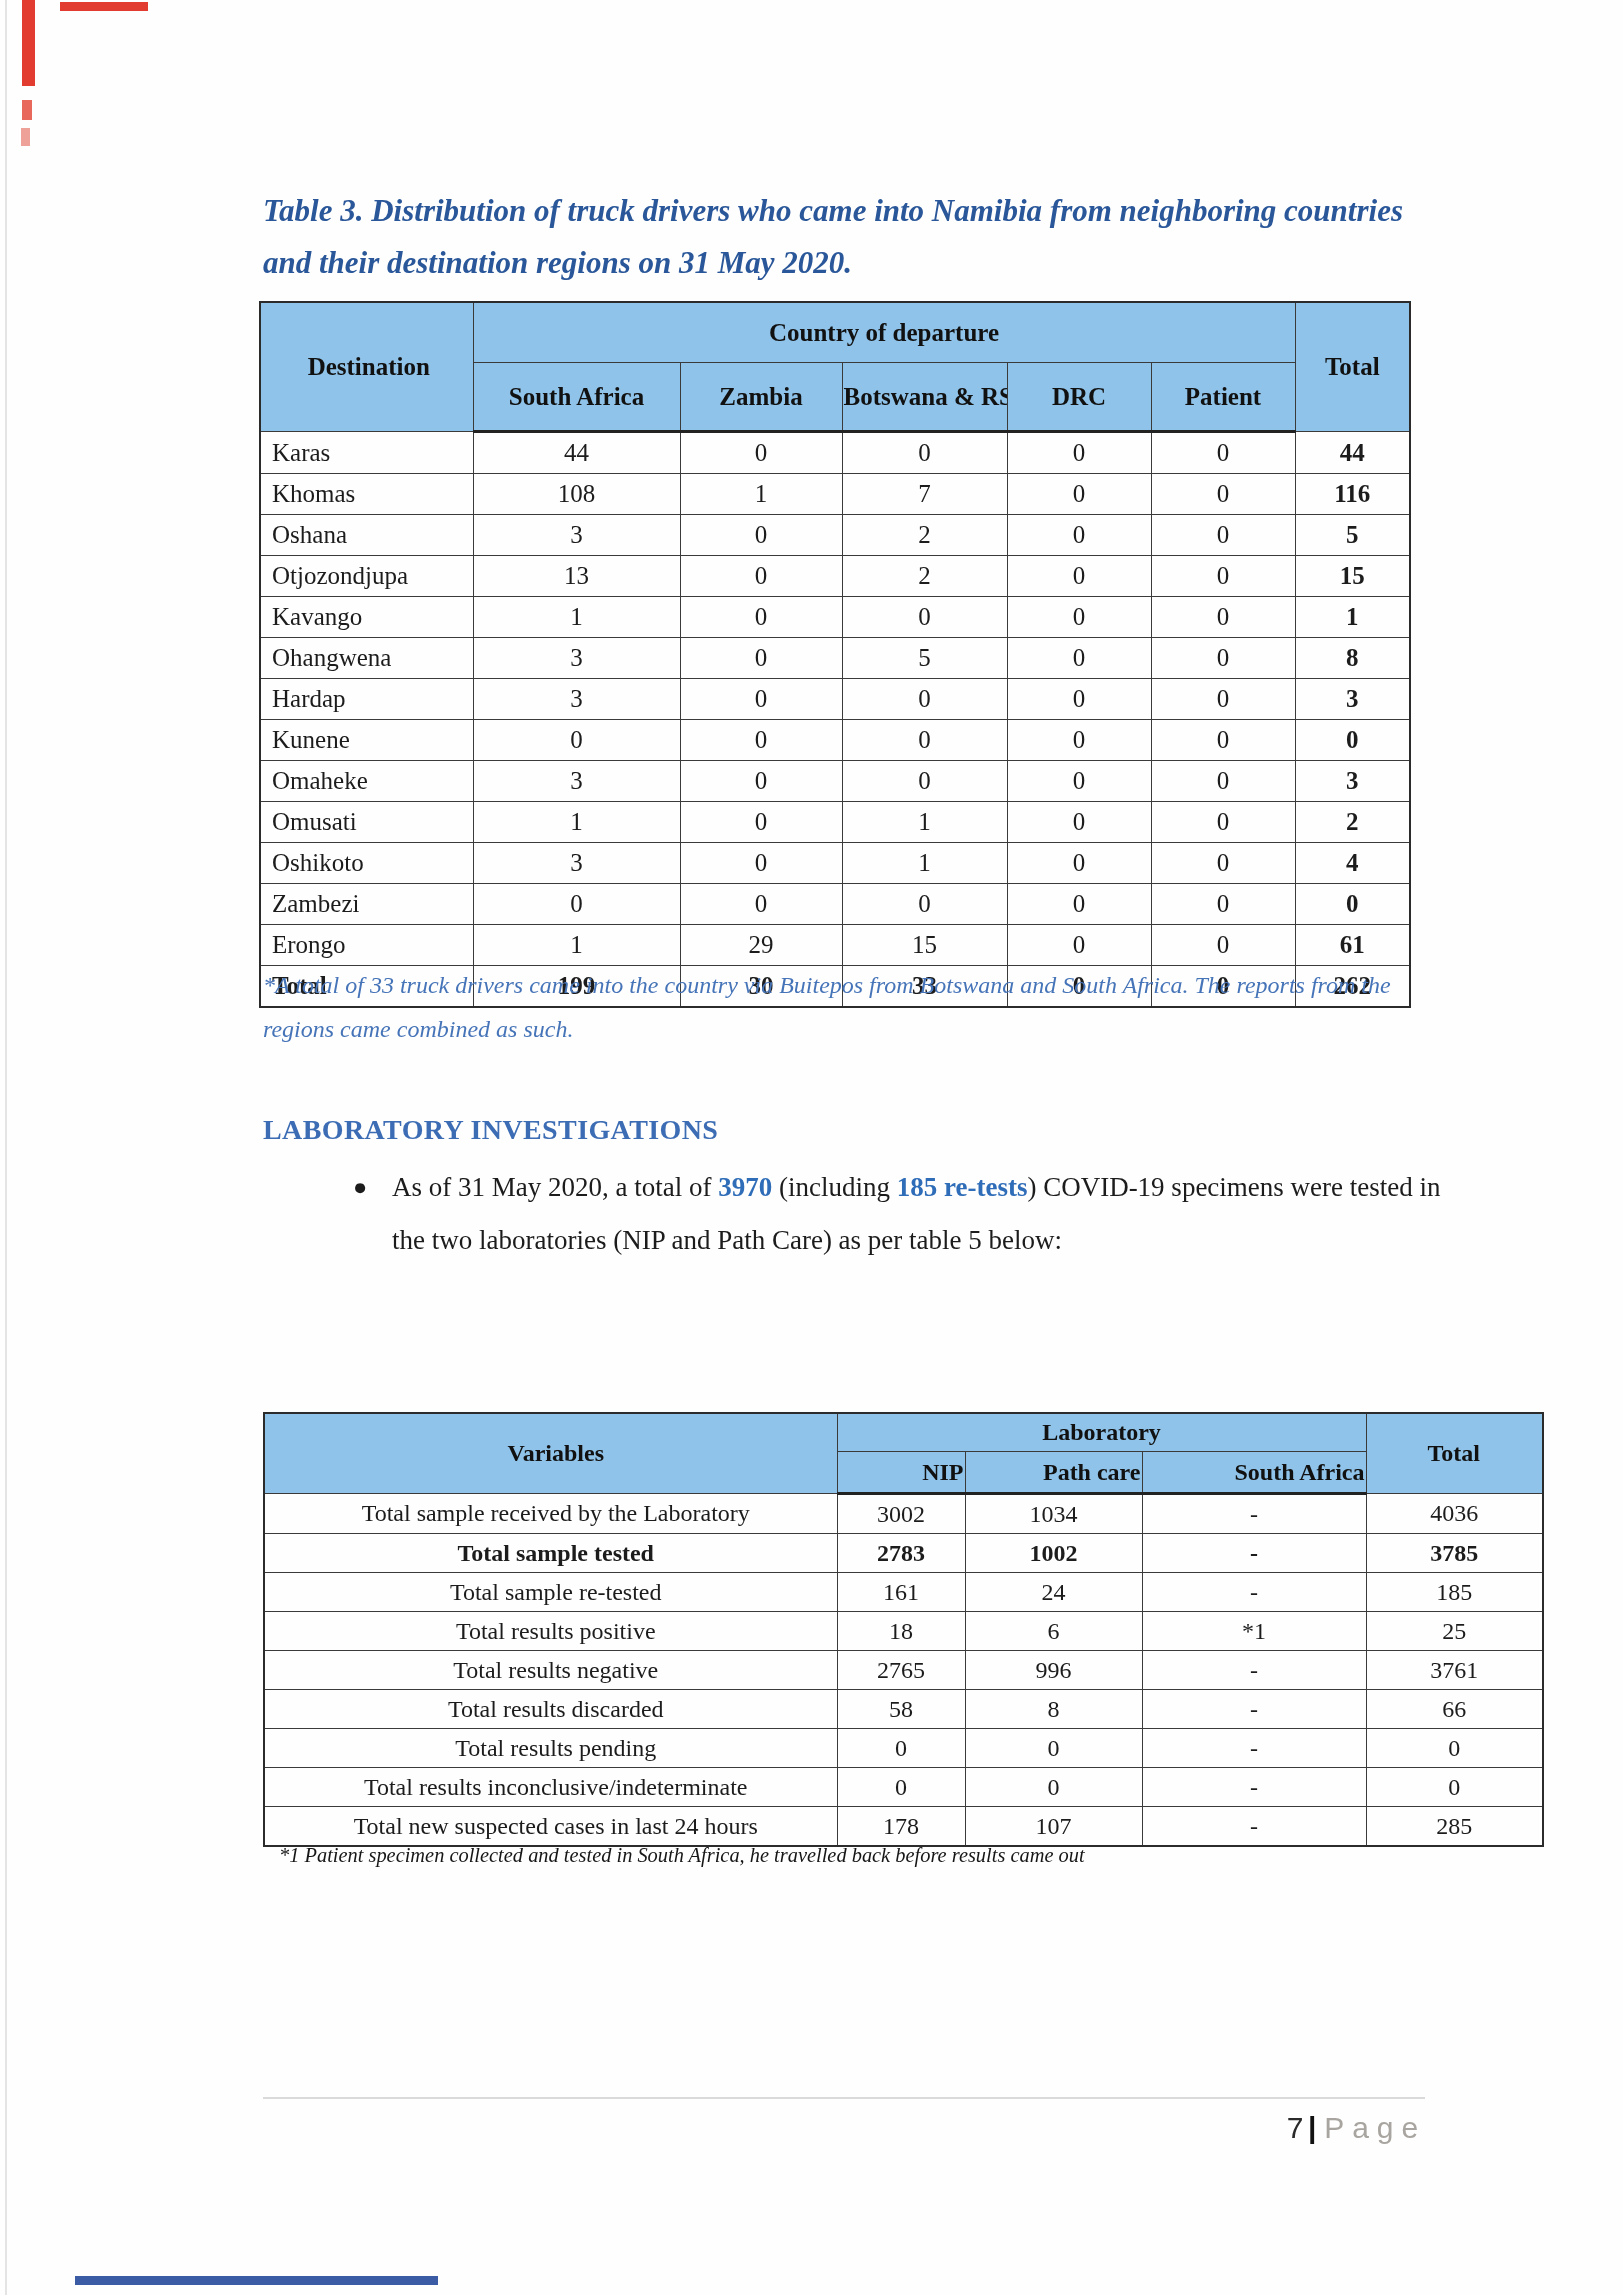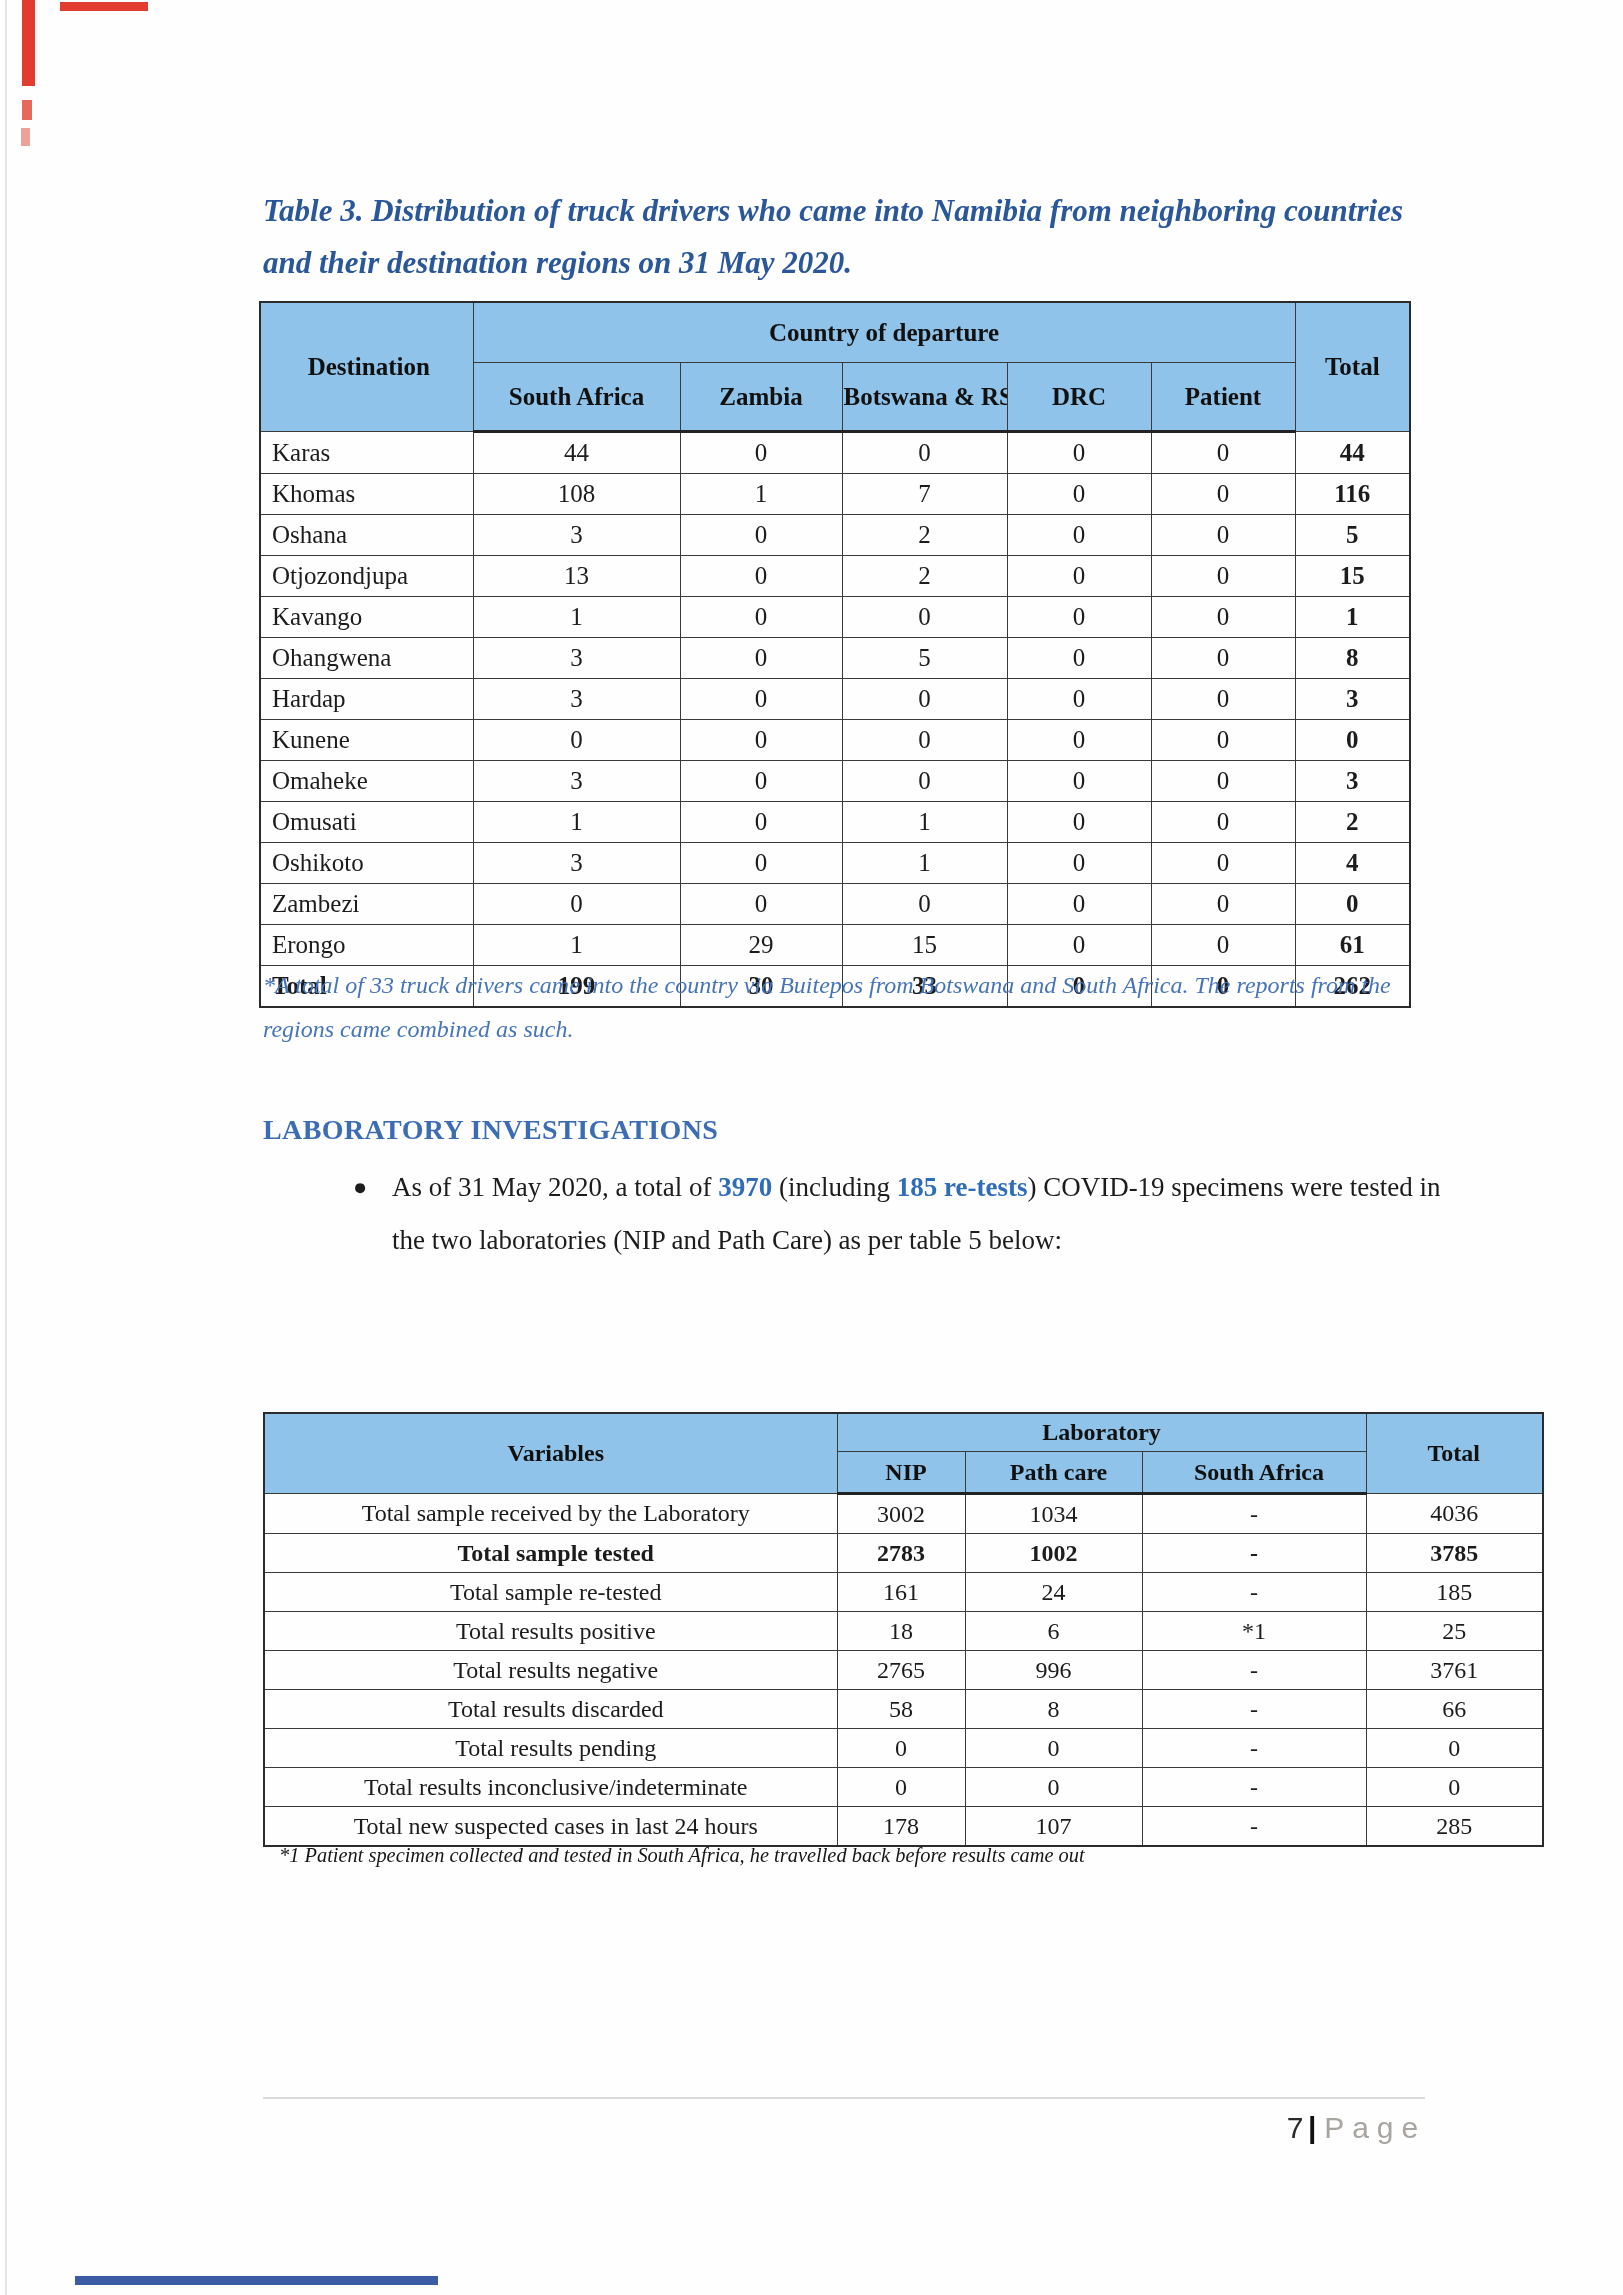--- a/index.html
+++ b/index.html
@@ -62,21 +62,21 @@
   .hl{font-weight:bold;color:var(--highlight-blue,#2f6db8);}
 
   .t5-title{
     position:absolute;left:263px;top:1327px;width:1154px;
     font-size:27.5px;font-weight:bold;font-style:italic;color:#141414;
     line-height:42px;
   }
 
   .table5{position:absolute;left:263px;top:1412px;width:1280px;border:2.4px solid #2b2b2b;font-size:24px;}
   .table5 thead tr.group-row th{height:35px;text-align:center;}
-  .table5 thead tr.cols-row th{height:38px;text-align:center;padding-left:11px;}
+  .table5 thead tr.cols-row th{height:38px;text-align:right;padding-left:11px;}
   .table5 th.vars{text-align:left;padding-left:11px;}
   .table5 th.total-h{text-align:center;padding-left:0;}
   .table5 td{height:36px;text-align:center;}
   .table5 td.label{text-align:center;padding-left:11px;}
   .table5 tr.bold-row td{font-weight:bold;}
 
   .t5-footnote{
     position:absolute;left:279px;top:1844px;width:1178px;
     font-size:20.4px;font-style:italic;color:#161616;
   }

